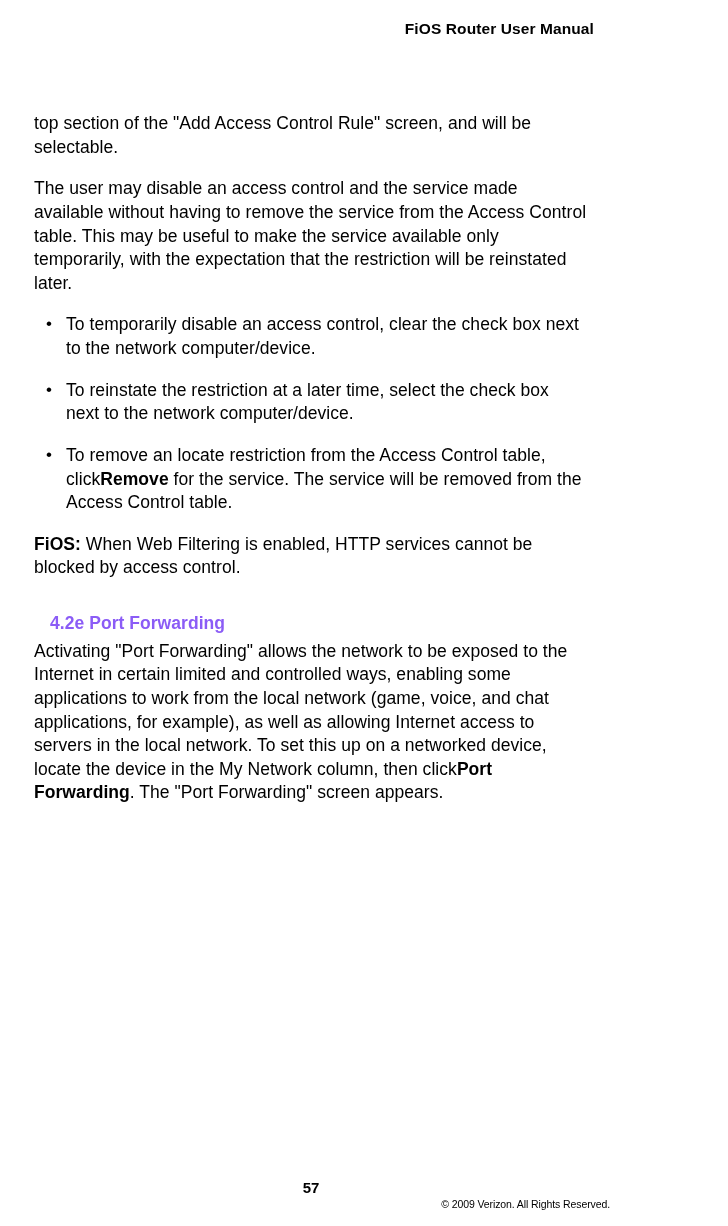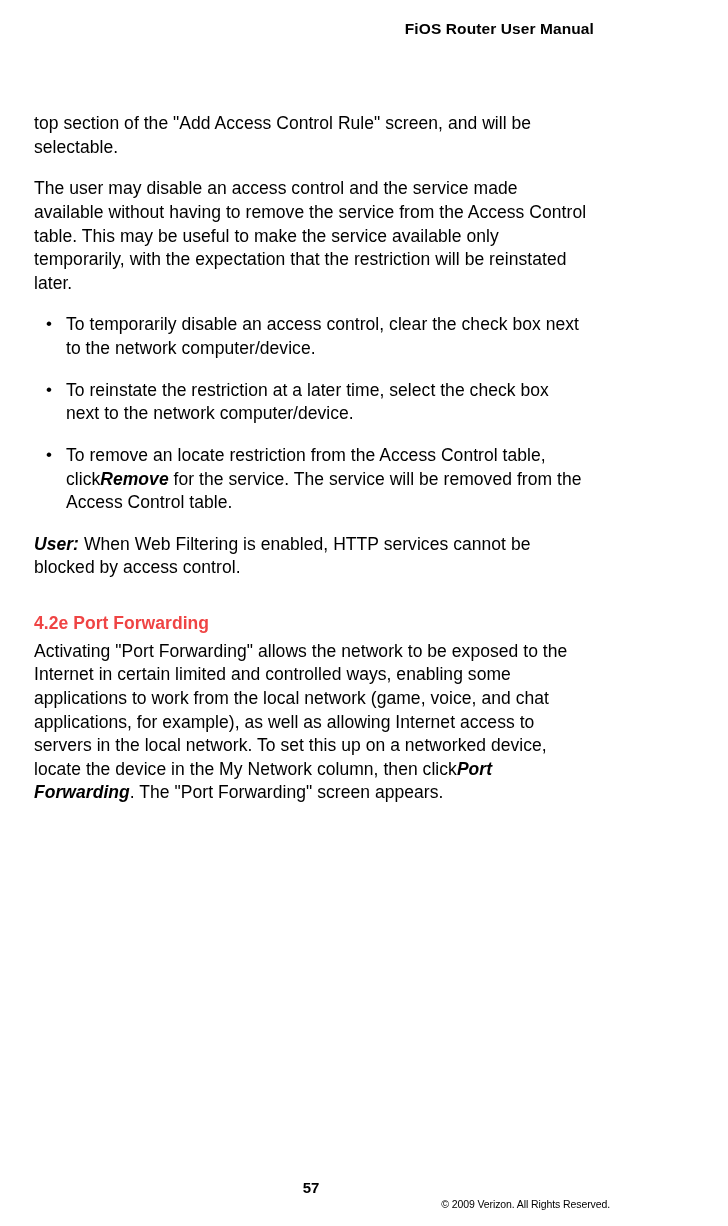--- a/index.html
+++ b/index.html
@@ -51,26 +51,26 @@
   }
   ul.bullets li::before {
     content: "•";
     position: absolute;
     left: 12px;
     top: 0;
     font-size: 17px;
     line-height: 1.35;
   }
   .section-heading {
-    color: #ef4444;
+    color: #8b5cf6;
     font-weight: 700;
     font-size: 17.5px;
-    margin: 32px 0 4px 0;
+    margin: 32px 0 4px 16px;
   }
-  .bold { font-weight: 700; font-style: italic; }
+  .bold { font-weight: 700; }
   .page-number {
     position: absolute;
     bottom: 30px;
     width: 100%;
     text-align: center;
     font-size: 15px;
     font-weight: 700;
     margin-top: 43px;
   }
   .copyright {
@@ -100,21 +100,21 @@
       </li>
       <li>
         <span>To reinstate the restriction at a later time, select the check box next to the network computer/device.</span>
       </li>
       <li>
         <span>To remove an locate restriction from the Access Control table, click</span><span class="bold">Remove</span><span> for the service. The service will be removed from the Access Control table.</span>
       </li>
     </ul>
 
     <p>
-      <span class="bold">User:</span><span> When Web Filtering is enabled, HTTP services cannot be blocked by access control.</span>
+      <span class="bold">FiOS:</span><span> When Web Filtering is enabled, HTTP services cannot be blocked by access control.</span>
     </p>
 
     <div class="section-heading">4.2e  Port Forwarding</div>
 
     <p>
       <span>Activating "Port Forwarding" allows the network to be exposed to the Internet in certain limited and controlled ways, enabling some applications to work from the local network (game, voice, and chat applications, for example), as well as allowing Internet access to servers in the local network. To set this up on a networked device, locate the device in the My Network column, then click</span><span class="bold">Port Forwarding</span><span>. The "Port Forwarding" screen appears.</span>
     </p>
 
   </div>
 

